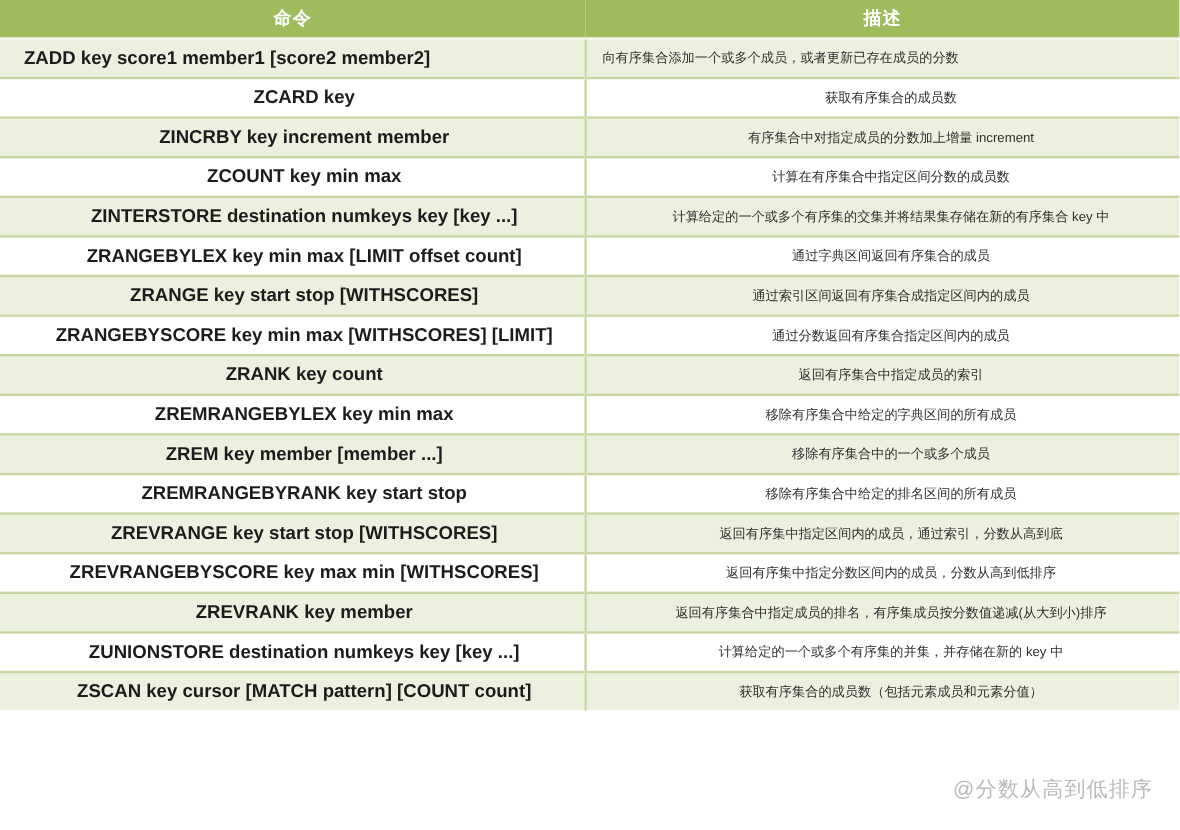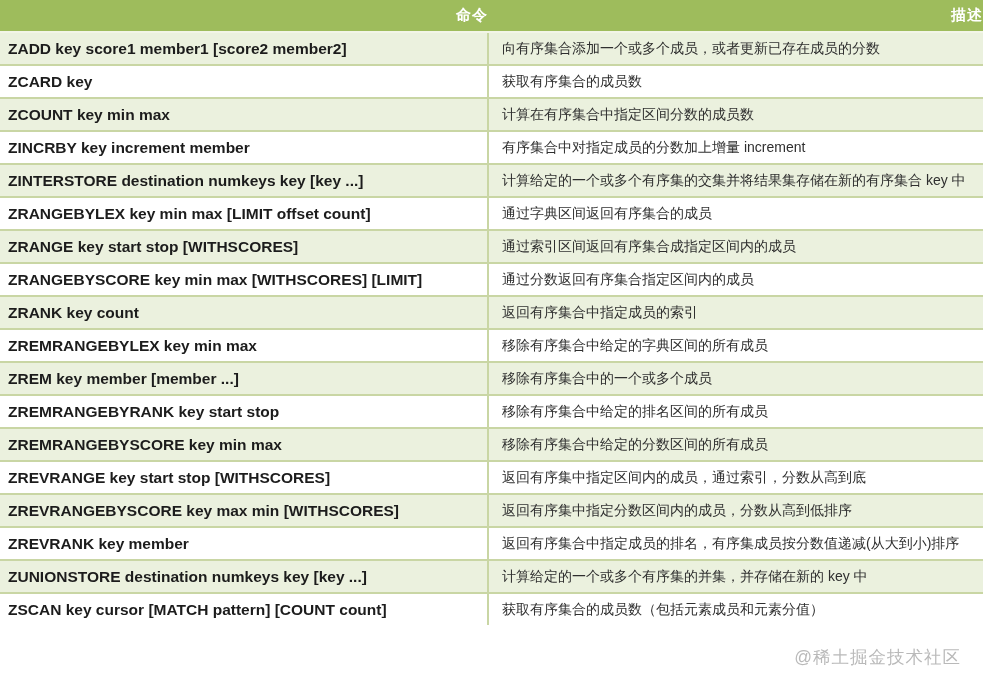--- a/index.html
+++ b/index.html
@@ -25,45 +25,45 @@
     table-layout: fixed;
   }
   table.cmd-table col.col-command { width: 488px; }
   table.cmd-table col.col-desc    { width: 495px; }
 
   table.cmd-table th {
     background: #9EBC5C;
     color: #ffffff;
     font-size: 15px;
     font-weight: bold;
-    text-align: right;
+    text-align: center;
     height: 31px;
     padding: 0;
     border-bottom: 2px solid #f2f5e7;
     letter-spacing: 1px;
   }
   table.cmd-table td {
     height: 31px;
     padding: 0;
     vertical-align: middle;
     white-space: nowrap;
     overflow: hidden;
   }
   table.cmd-table tbody tr:nth-child(odd)  td { background: #EBF1DE; }
   table.cmd-table tbody tr:nth-child(even) td { background: #FFFFFF; }
-  table.cmd-table tbody tr + tr td { border-top: 2px solid #C9D6A4; }
+  table.cmd-table tbody tr + tr td { border-top: 2px solid #C9D6A4; text-align: center; }
   table.cmd-table td.command-cell {
     border-right: 2px solid #C9D6A4;
     font-weight: bold;
     font-size: 15.5px;
     color: #1c1c1c;
-    padding-left: 8px;
+    padding-left: 20px;
   }
   table.cmd-table td.desc-cell {
-    font-size: 14px;
+    font-size: 11px;
     color: #2f2f2f;
     padding-left: 13px;
   }
   .watermark {
     position: absolute;
     top: 645px;
     right: 22px;
     font-size: 17.5px;
     color: #8f8f8f;
     opacity: 0.62;
@@ -89,26 +89,26 @@
     <tbody id="table-body">
         <tr>
           <td class="command-cell">ZADD key score1 member1 [score2 member2]</td>
           <td class="desc-cell">向有序集合添加一个或多个成员，或者更新已存在成员的分数</td>
         </tr>
         <tr>
           <td class="command-cell">ZCARD key</td>
           <td class="desc-cell">获取有序集合的成员数</td>
         </tr>
         <tr>
+          <td class="command-cell">ZINCRBY key increment member</td>
+          <td class="desc-cell">有序集合中对指定成员的分数加上增量 increment</td>
+        </tr>
+        <tr>
           <td class="command-cell">ZCOUNT key min max</td>
           <td class="desc-cell">计算在有序集合中指定区间分数的成员数</td>
-        </tr>
-        <tr>
-          <td class="command-cell">ZINCRBY key increment member</td>
-          <td class="desc-cell">有序集合中对指定成员的分数加上增量 increment</td>
         </tr>
         <tr>
           <td class="command-cell">ZINTERSTORE destination numkeys key [key ...]</td>
           <td class="desc-cell">计算给定的一个或多个有序集的交集并将结果集存储在新的有序集合 key 中</td>
         </tr>
         <tr>
           <td class="command-cell">ZRANGEBYLEX key min max [LIMIT offset count]</td>
           <td class="desc-cell">通过字典区间返回有序集合的成员</td>
         </tr>
         <tr>
@@ -129,24 +129,20 @@
         </tr>
         <tr>
           <td class="command-cell">ZREM key member [member ...]</td>
           <td class="desc-cell">移除有序集合中的一个或多个成员</td>
         </tr>
         <tr>
           <td class="command-cell">ZREMRANGEBYRANK key start stop</td>
           <td class="desc-cell">移除有序集合中给定的排名区间的所有成员</td>
         </tr>
         <tr>
-          <td class="command-cell">ZREMRANGEBYSCORE key min max</td>
-          <td class="desc-cell">移除有序集合中给定的分数区间的所有成员</td>
-        </tr>
-        <tr>
           <td class="command-cell">ZREVRANGE key start stop [WITHSCORES]</td>
           <td class="desc-cell">返回有序集中指定区间内的成员，通过索引，分数从高到底</td>
         </tr>
         <tr>
           <td class="command-cell">ZREVRANGEBYSCORE key max min [WITHSCORES]</td>
           <td class="desc-cell">返回有序集中指定分数区间内的成员，分数从高到低排序</td>
         </tr>
         <tr>
           <td class="command-cell">ZREVRANK key member</td>
           <td class="desc-cell">返回有序集合中指定成员的排名，有序集成员按分数值递减(从大到小)排序</td>
@@ -154,14 +150,14 @@
         <tr>
           <td class="command-cell">ZUNIONSTORE destination numkeys key [key ...]</td>
           <td class="desc-cell">计算给定的一个或多个有序集的并集，并存储在新的 key 中</td>
         </tr>
         <tr>
           <td class="command-cell">ZSCAN key cursor [MATCH pattern] [COUNT count]</td>
           <td class="desc-cell">获取有序集合的成员数（包括元素成员和元素分值）</td>
         </tr>
       </tbody>
   </table>
-  <div class="watermark">@稀土掘金技术社区</div>
+  <div class="watermark">@分数从高到低排序</div>
 </div>
 
 </body></html>

